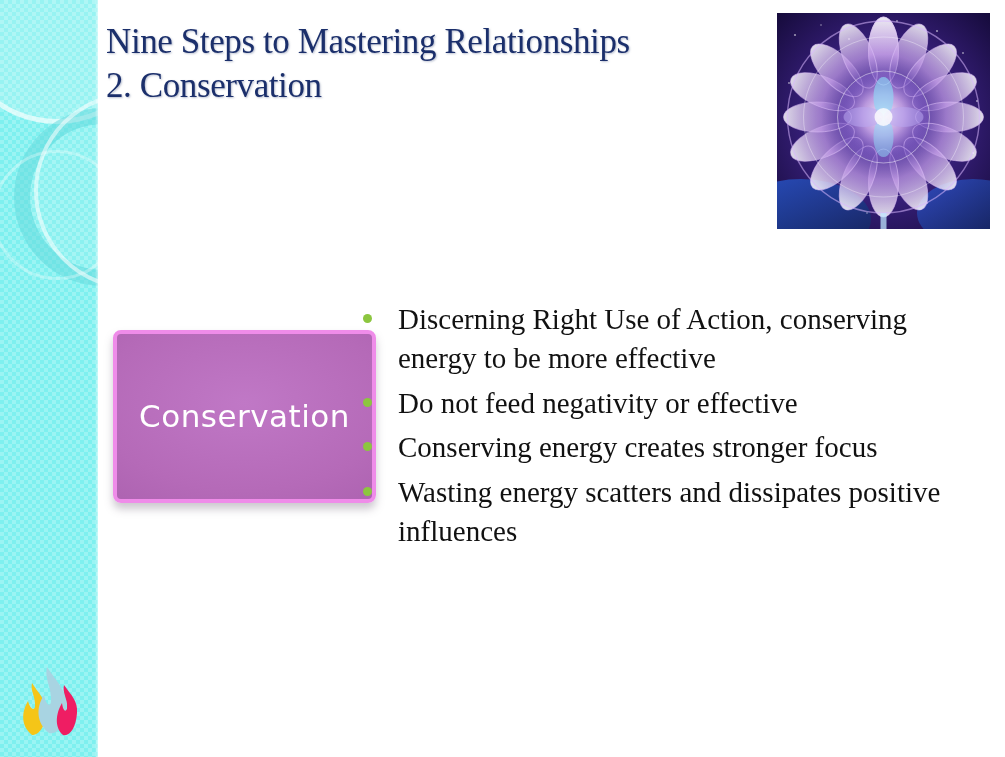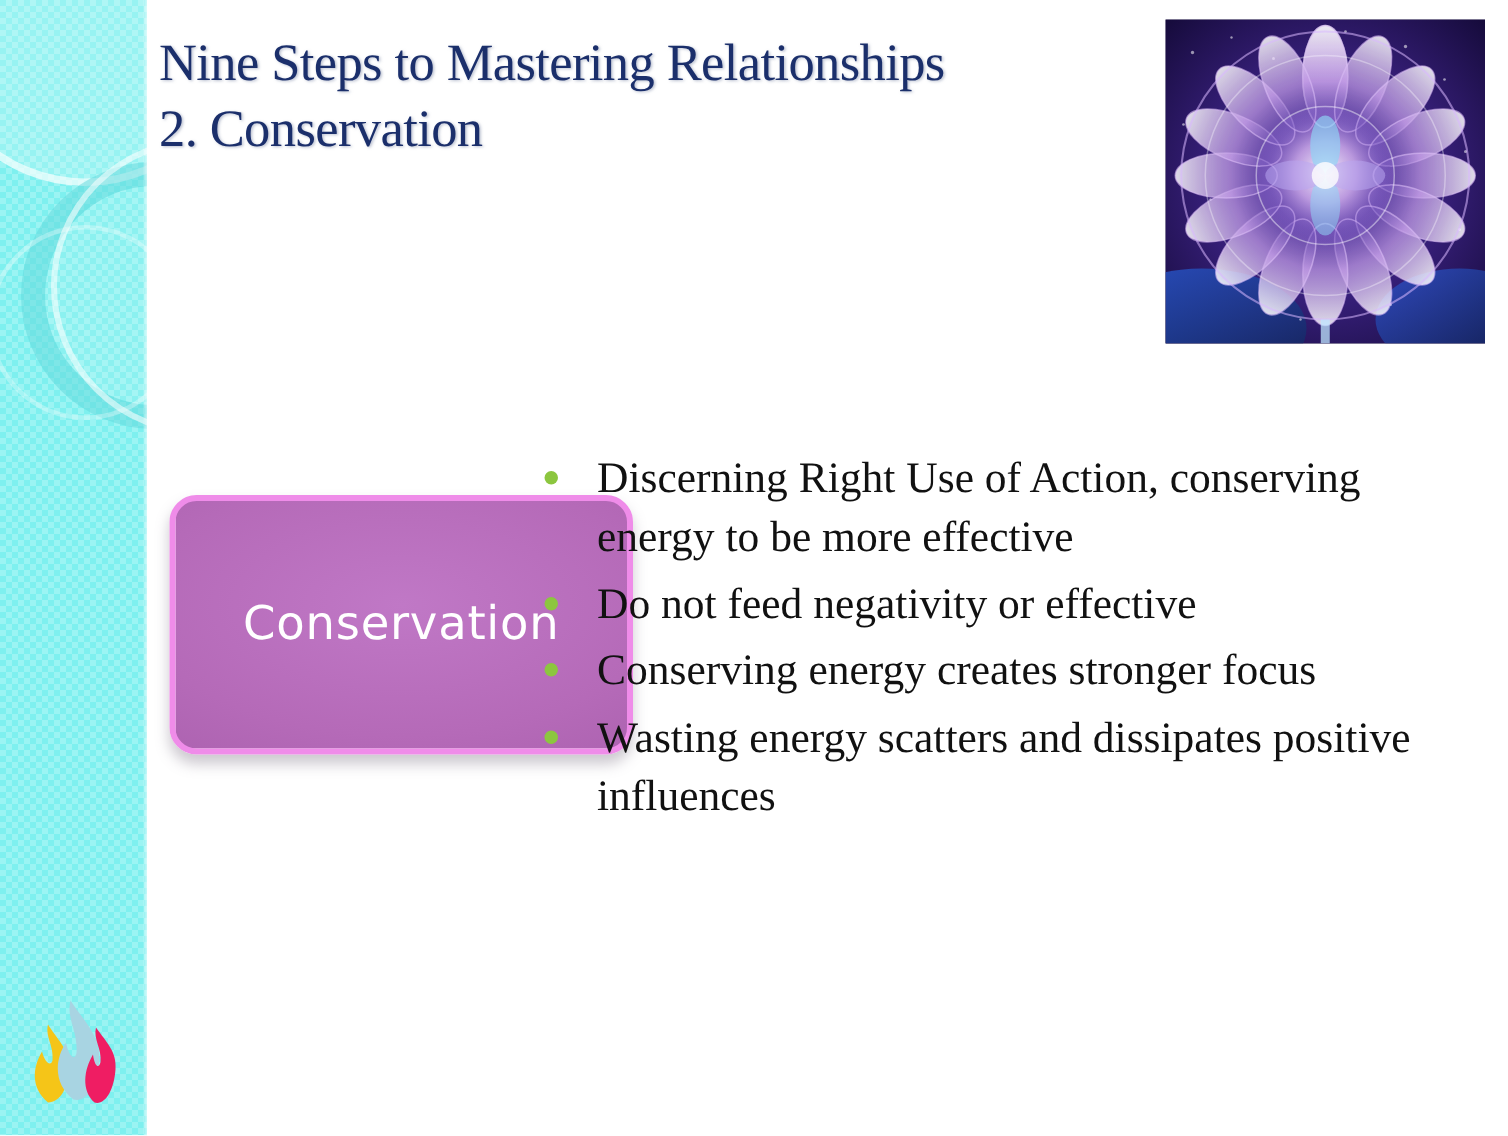--- a/index.html
+++ b/index.html
@@ -117,24 +117,24 @@
     overflow: hidden;
     background: #150a3c;
   }
   .art svg { display: block; }
 
   
   .concept-box {
     position: absolute;
     left: 113px;
     top: 330px;
-    width: 309px;
+    width: 263px;
     height: 173px;
     box-sizing: border-box;
-    border-radius: 18px;
+    border-radius: 8px;
     border: 4px solid #ef8ce9;
     background:
       radial-gradient(ellipse 120% 110% at 50% 42%, #c078c6 0%, #b56ab8 48%, #a158a6 100%);
     box-shadow: 0 6px 9px rgba(120,110,130,.38);
     display: flex;
     align-items: center;
     justify-content: center;
   }
   .concept-label {
     color: #ffffff;

